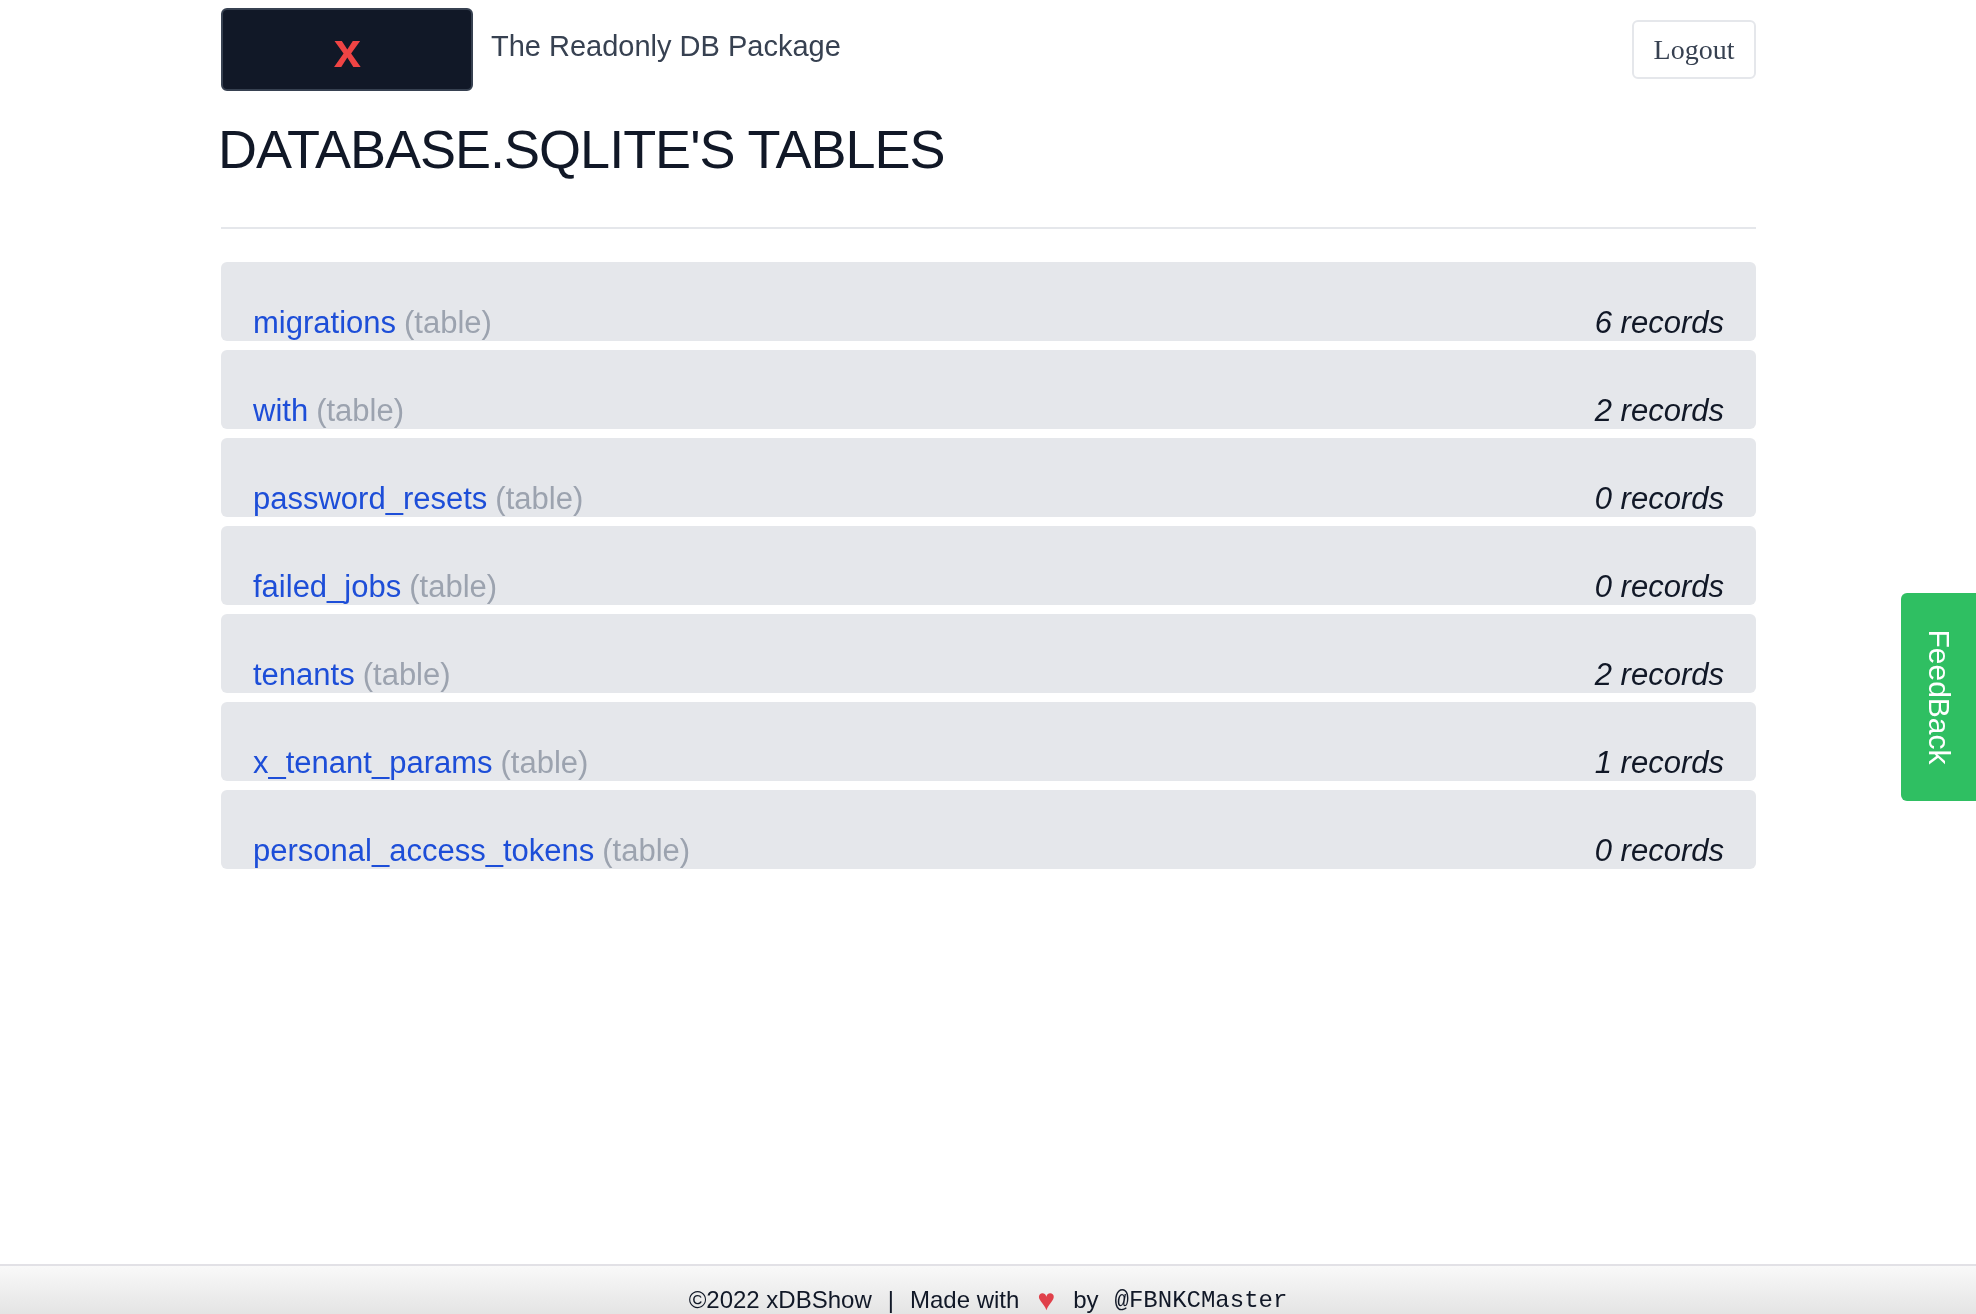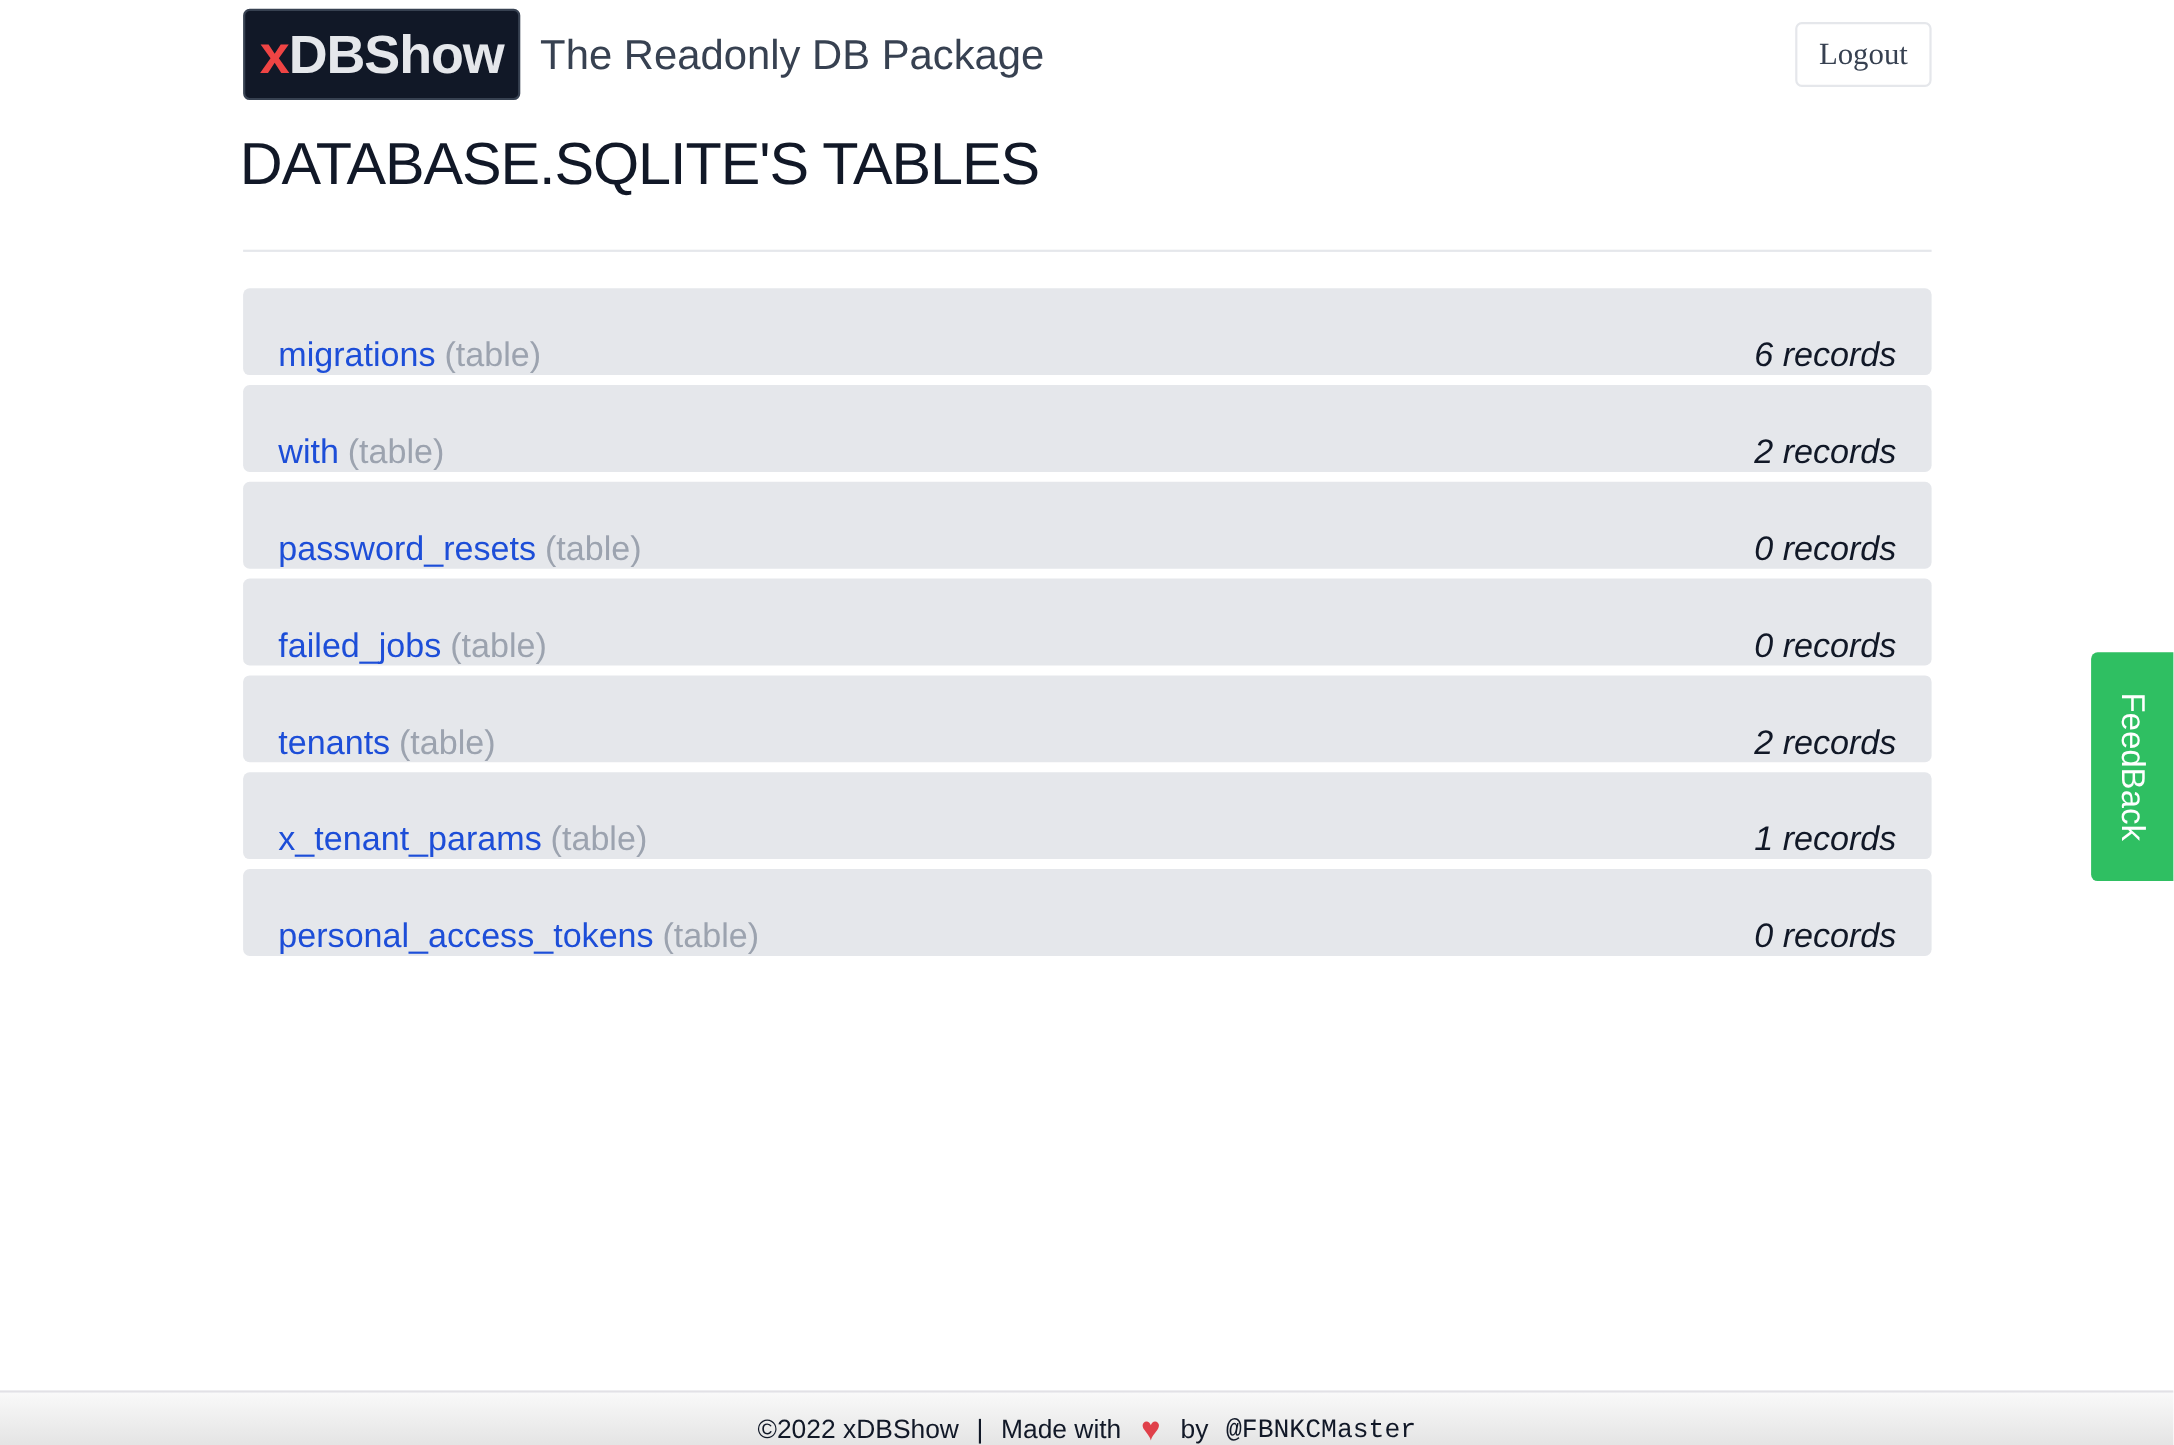--- a/index.html
+++ b/index.html
@@ -22,21 +22,21 @@
       background: #111827;
       border: 2px solid #374151;
       border-radius: 6px;
       display: flex; align-items: center; justify-content: center;
       font-size: 49px; font-weight: bold; letter-spacing: -1px;
       color: #e5e7eb;
     }
     .logo .x { color: #ef4444; }
     .tagline {
       position: absolute; left: 270px; top: 30px;
-      font-size: 38px; color: #374151;
+      font-size: 29px; color: #374151;
     }
     .logout {
       position: absolute; right: 0; top: 20px;
       width: 124px; height: 59px;
       border: 2px solid #e5e7eb; border-radius: 6px;
       background: #fff;
       font-family: Liberation Serif, serif;
       font-size: 28px; color: #374151;
       display: flex; align-items: center; justify-content: center;
       cursor: pointer;
@@ -86,21 +86,20 @@
     .footer .heart { color: #e0404a; margin: 0 18px; font-size: 30px; line-height: 1; }
     .footer .author { margin-left: 16px; font-family: Liberation Mono, monospace; }
   </style>
 </head>
 <body>
 
 <div class="container">
   <div class="topbar">
     <div class="logo">
       <span class="x">x</span>
-        <span>DBShow</span>
     </div>
     <div class="tagline">The Readonly DB Package</div>
     <button class="logout">Logout</button>
   </div>
 
   <h1 class="title">DATABASE.SQLITE'S TABLES</h1>
   <div class="divider"></div>
 
   <div class="list">
     <div class="row">

